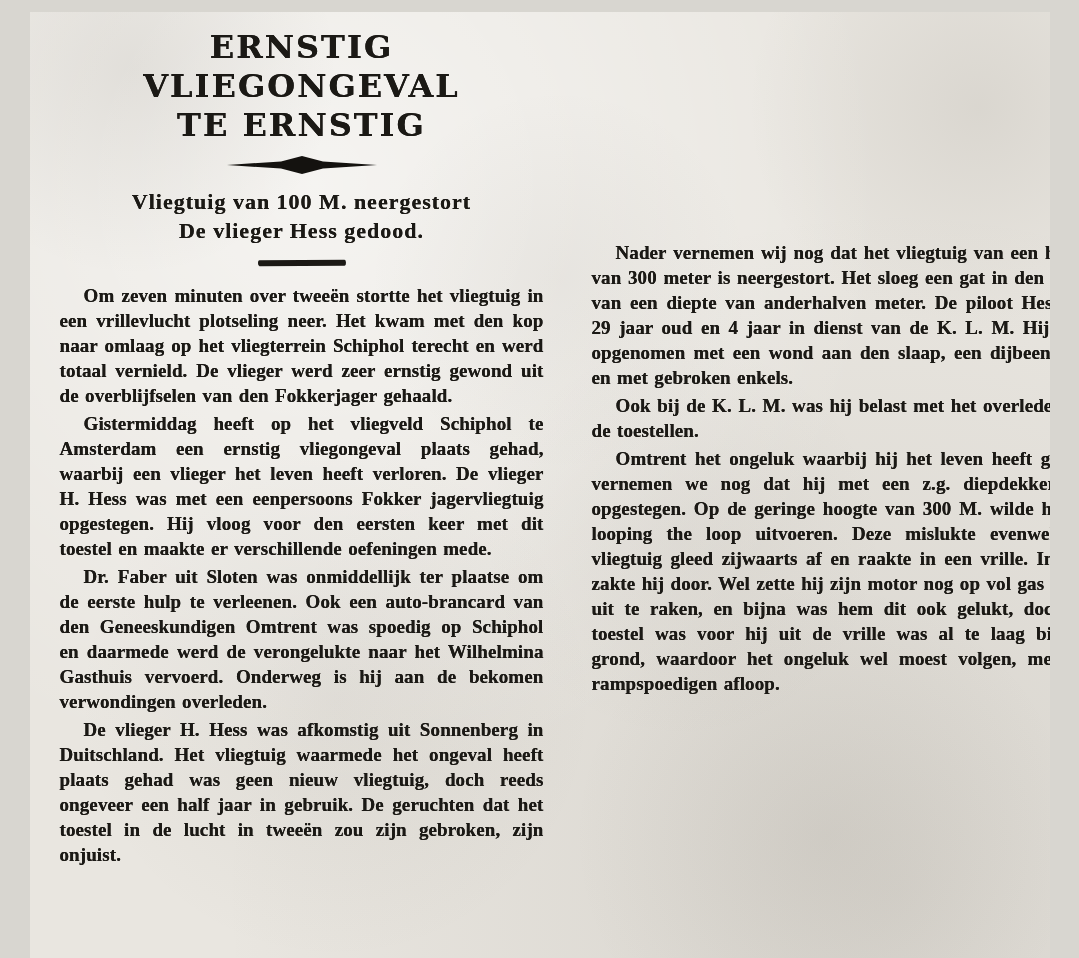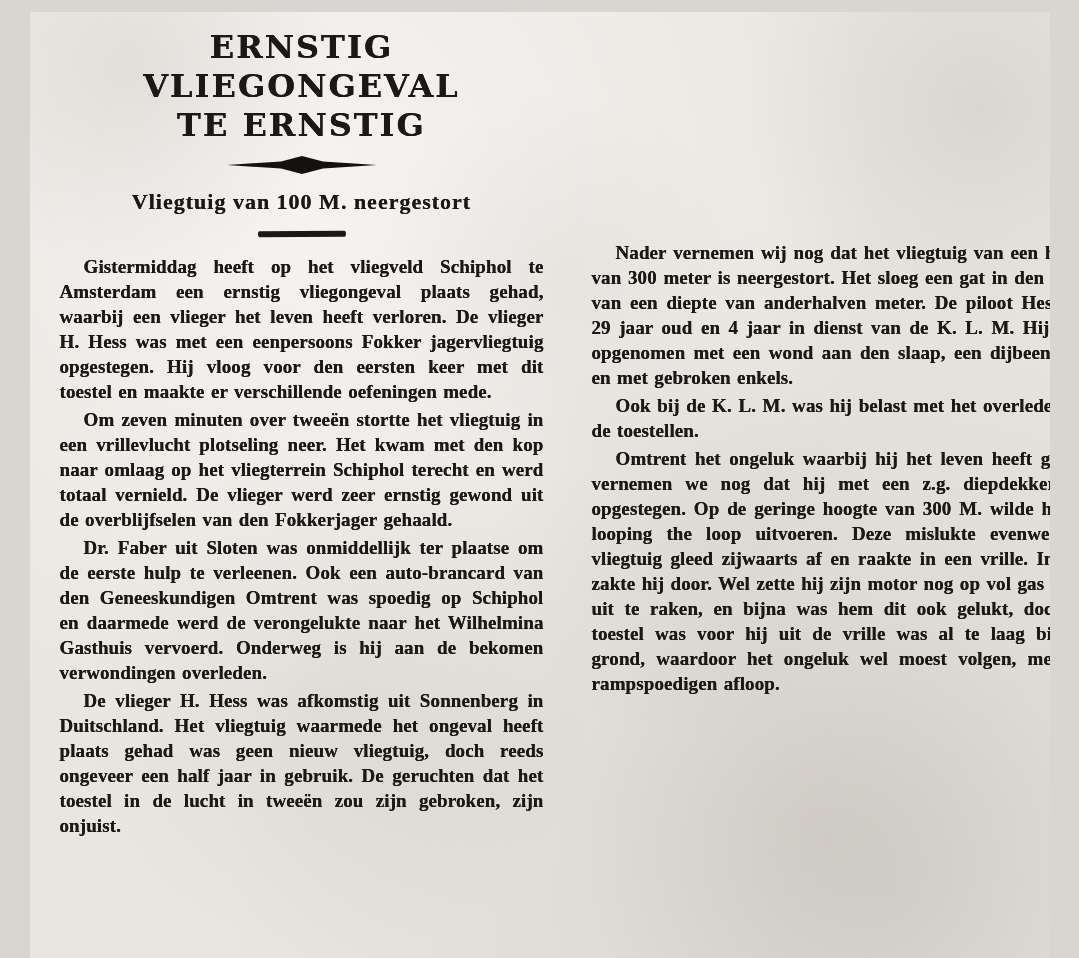--- a/index.html
+++ b/index.html
@@ -101,26 +101,27 @@
     </h1>
 
     <div class="divider">
       <svg width="150" height="18" viewBox="0 0 150 18" aria-hidden="true">
         <polygon points="0,9 54,5.5 75,0 96,5.5 150,9 96,12.5 75,18 54,12.5" fill="#14120f"></polygon>
       </svg>
     </div>
 
     <h2 class="subhead">
       <span class="subhead-line">Vliegtuig van 100 M. neergestort</span>
+      <span class="subhead-line">De vlieger Hess gedood.</span>
     </h2>
 
     <div class="short-rule"></div>
 
+    <p class="body-par">Om zeven minuten over tweeën stortte het vliegtuig in een vrillevlucht plotseling neer. Het kwam met den kop naar omlaag op het vliegterrein Schiphol terecht en werd totaal vernield. De vlieger werd zeer ernstig gewond uit de overblijfselen van den Fokkerjager gehaald.</p>
     <p class="body-par">Gistermiddag heeft op het vliegveld Schiphol te Amsterdam een ernstig vliegongeval plaats gehad, waarbij een vlieger het leven heeft verloren. De vlieger H. Hess was met een eenpersoons Fokker jagervliegtuig opgestegen. Hij vloog voor den eersten keer met dit toestel en maakte er verschillende oefeningen mede.</p>
-    <p class="body-par">Om zeven minuten over tweeën stortte het vliegtuig in een vrillevlucht plotseling neer. Het kwam met den kop naar omlaag op het vliegterrein Schiphol terecht en werd totaal vernield. De vlieger werd zeer ernstig gewond uit de overblijfselen van den Fokkerjager gehaald.</p>
     <p class="body-par">Dr. Faber uit Sloten was onmiddellijk ter plaatse om de eerste hulp te verleenen. Ook een auto-brancard van den Geneeskundigen Omtrent was spoedig op Schiphol en daarmede werd de verongelukte naar het Wilhelmina Gasthuis vervoerd. Onderweg is hij aan de bekomen verwondingen overleden.</p>
     <p class="body-par">De vlieger H. Hess was afkomstig uit Sonnenberg in Duitschland. Het vliegtuig waarmede het ongeval heeft plaats gehad was geen nieuw vliegtuig, doch reeds ongeveer een half jaar in gebruik. De geruchten dat het toestel in de lucht in tweeën zou zijn gebroken, zijn onjuist.</p>
 
   </div>
 
   <div class="col col-right">
 
     <p class="body-par">Nader vernemen wij nog dat het vliegtuig van een hoogte van 300 meter is neergestort. Het sloeg een gat in den grond van een diepte van anderhalven meter. De piloot Hess was 29 jaar oud en 4 jaar in dienst van de K. L. M. Hij werd opgenomen met een wond aan den slaap, een dijbeenbreuk en met gebroken enkels.</p>
     <p class="body-par">Ook bij de K. L. M. was hij belast met het overleden van de toestellen.</p>
     <p class="body-par">Omtrent het ongeluk waarbij hij het leven heeft gelaten vernemen we nog dat hij met een z.g. diepdekker was opgestegen. Op de geringe hoogte van 300 M. wilde hij een looping the loop uitvoeren. Deze mislukte evenwel, het vliegtuig gleed zijwaarts af en raakte in een vrille. In deze zakte hij door. Wel zette hij zijn motor nog op vol gas om er uit te raken, en bijna was hem dit ook gelukt, doch het toestel was voor hij uit de vrille was al te laag bij den grond, waardoor het ongeluk wel moest volgen, met den rampspoedigen afloop.</p>

